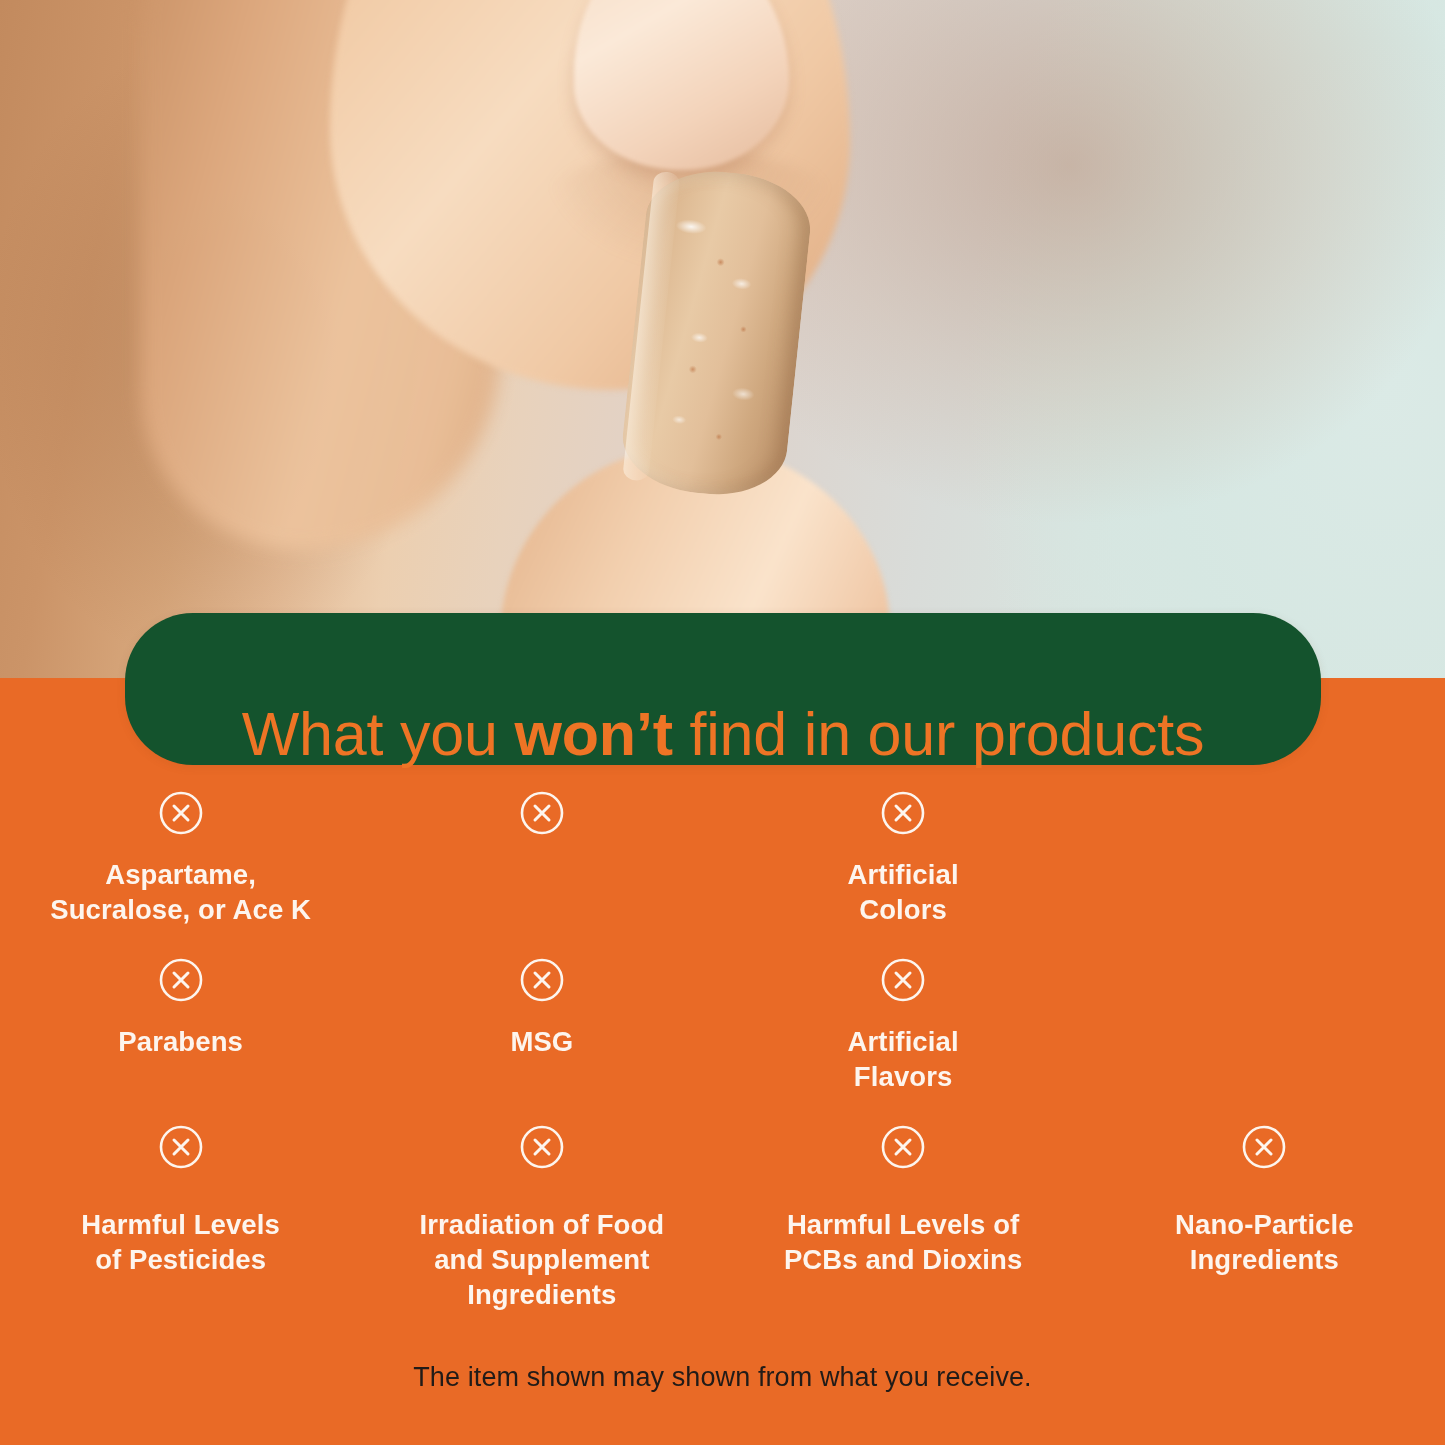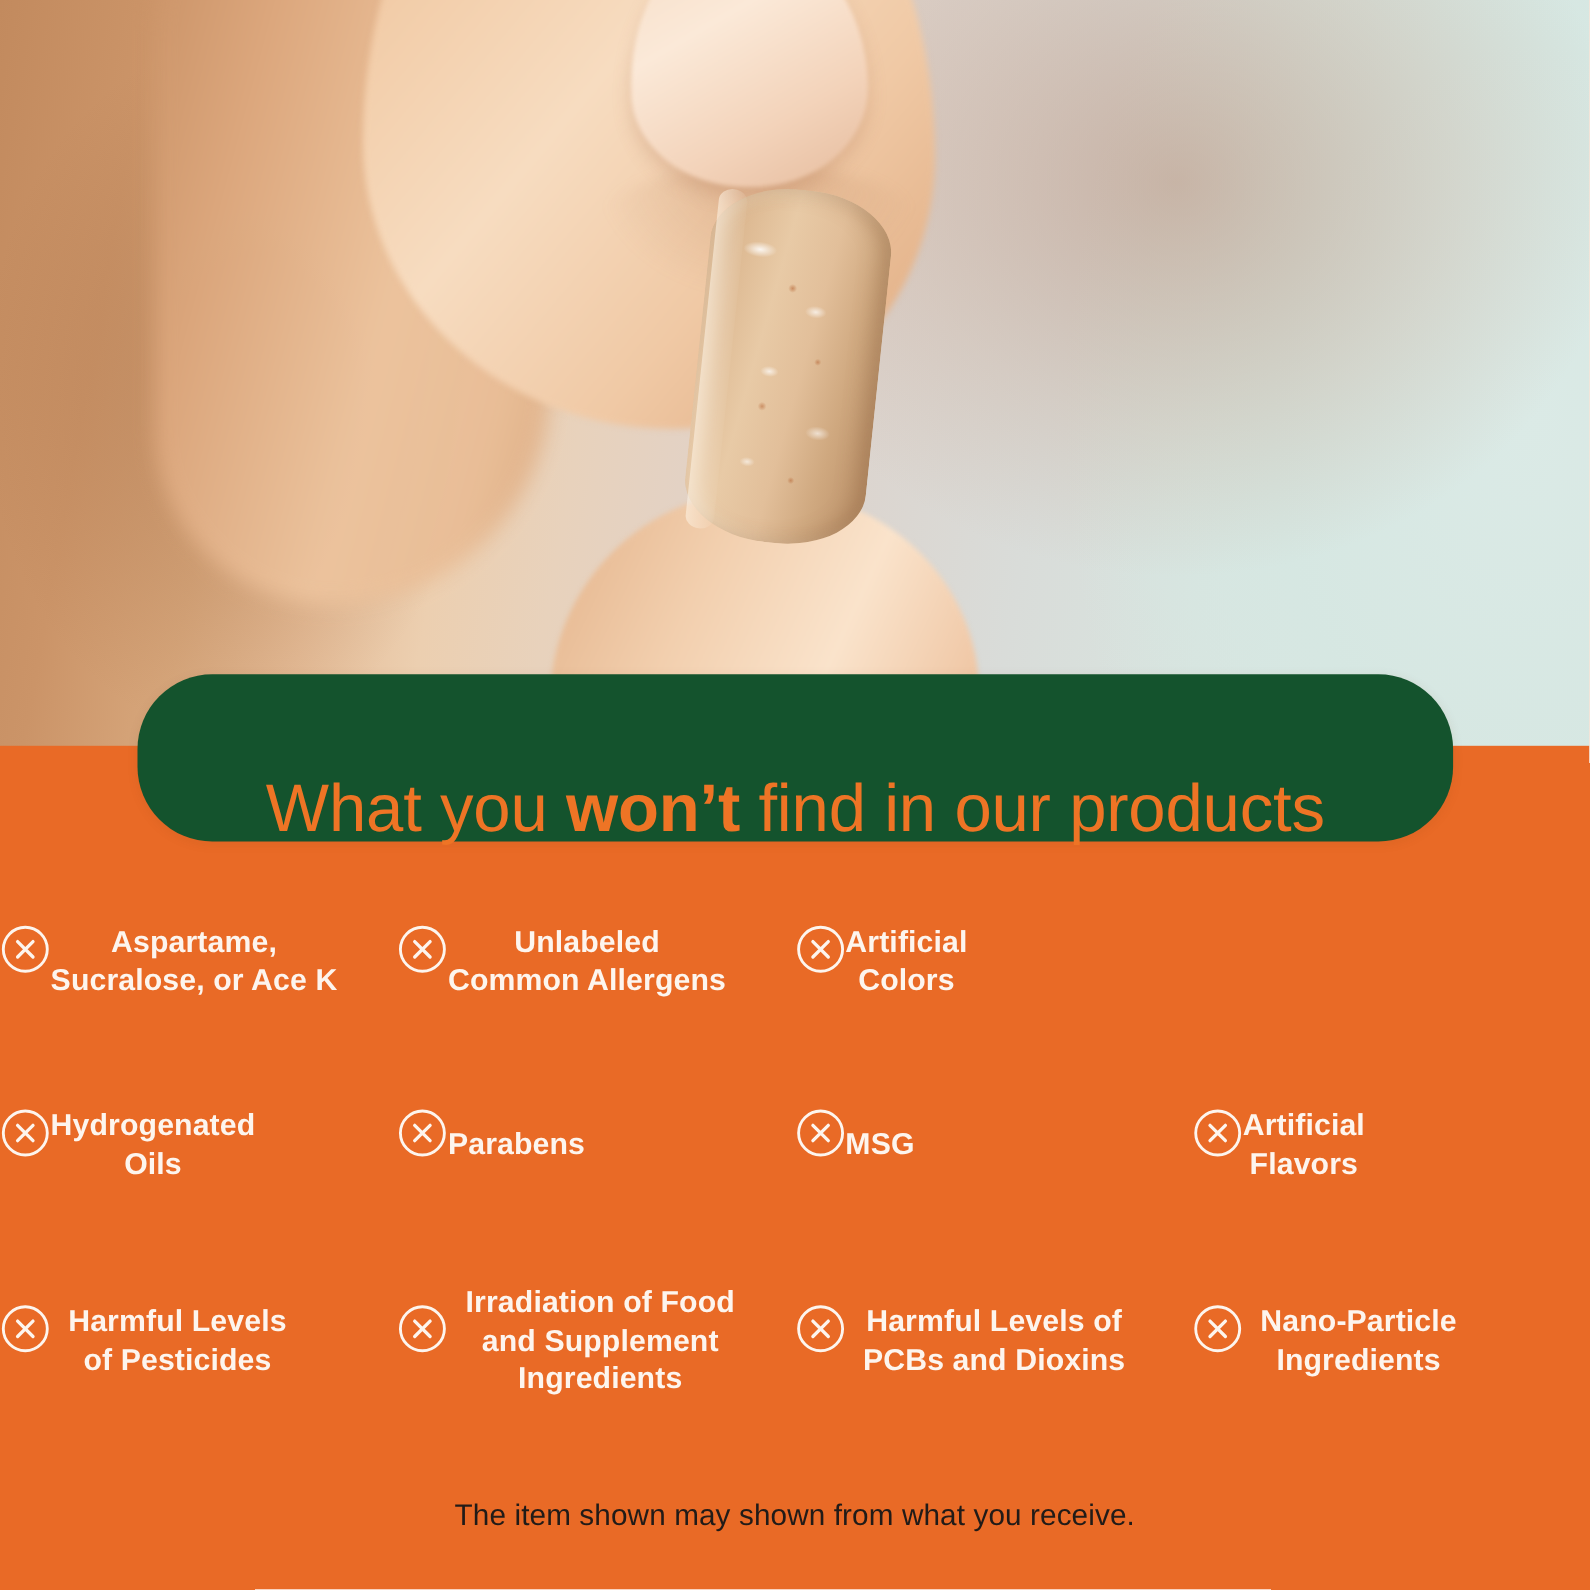--- a/index.html
+++ b/index.html
@@ -180,21 +180,21 @@
     width: 1445px;
     z-index: 2;
   }
   .grid-row {
     display: flex;
     width: 1445px;
   }
   .cell {
     width: 361.25px;
     display: flex;
-    flex-direction: row;
+    flex-direction: column;
     align-items: center;
   }
   .row-1 .cell, .row-2 .cell { height: 167px; }
   .row-3 .cell { height: 190px; gap: 16px; }
 
   .x-icon {
     width: 46px;
     height: 46px;
     flex: 0 0 auto;
     display: block;
@@ -260,39 +260,31 @@
             <circle cx="23" cy="23" r="20" fill="none" stroke="#fdf5ee" stroke-width="2.6"></circle>
             <path d="M16 16 L30 30 M30 16 L16 30" stroke="#fdf5ee" stroke-width="3" stroke-linecap="round" fill="none"></path>
           </svg>
         <div class="cell-label">Aspartame,<br>Sucralose, or Ace K</div>
       </div>
       <div class="cell">
         <svg class="x-icon" viewBox="0 0 46 46">
             <circle cx="23" cy="23" r="20" fill="none" stroke="#fdf5ee" stroke-width="2.6"></circle>
             <path d="M16 16 L30 30 M30 16 L16 30" stroke="#fdf5ee" stroke-width="3" stroke-linecap="round" fill="none"></path>
           </svg>
-        <div class="cell-label">Unlabeled<br>Common Allergens</div>
       </div>
       <div class="cell">
         <svg class="x-icon" viewBox="0 0 46 46">
             <circle cx="23" cy="23" r="20" fill="none" stroke="#fdf5ee" stroke-width="2.6"></circle>
             <path d="M16 16 L30 30 M30 16 L16 30" stroke="#fdf5ee" stroke-width="3" stroke-linecap="round" fill="none"></path>
           </svg>
         <div class="cell-label">Artificial<br>Colors</div>
       </div>
     </div>
 
     <div class="grid-row row-2">
-      <div class="cell">
-        <svg class="x-icon" viewBox="0 0 46 46">
-            <circle cx="23" cy="23" r="20" fill="none" stroke="#fdf5ee" stroke-width="2.6"></circle>
-            <path d="M16 16 L30 30 M30 16 L16 30" stroke="#fdf5ee" stroke-width="3" stroke-linecap="round" fill="none"></path>
-          </svg>
-        <div class="cell-label">Hydrogenated<br>Oils</div>
-      </div>
       <div class="cell">
         <svg class="x-icon" viewBox="0 0 46 46">
             <circle cx="23" cy="23" r="20" fill="none" stroke="#fdf5ee" stroke-width="2.6"></circle>
             <path d="M16 16 L30 30 M30 16 L16 30" stroke="#fdf5ee" stroke-width="3" stroke-linecap="round" fill="none"></path>
           </svg>
         <div class="cell-label">Parabens</div>
       </div>
       <div class="cell">
         <svg class="x-icon" viewBox="0 0 46 46">
             <circle cx="23" cy="23" r="20" fill="none" stroke="#fdf5ee" stroke-width="2.6"></circle>

